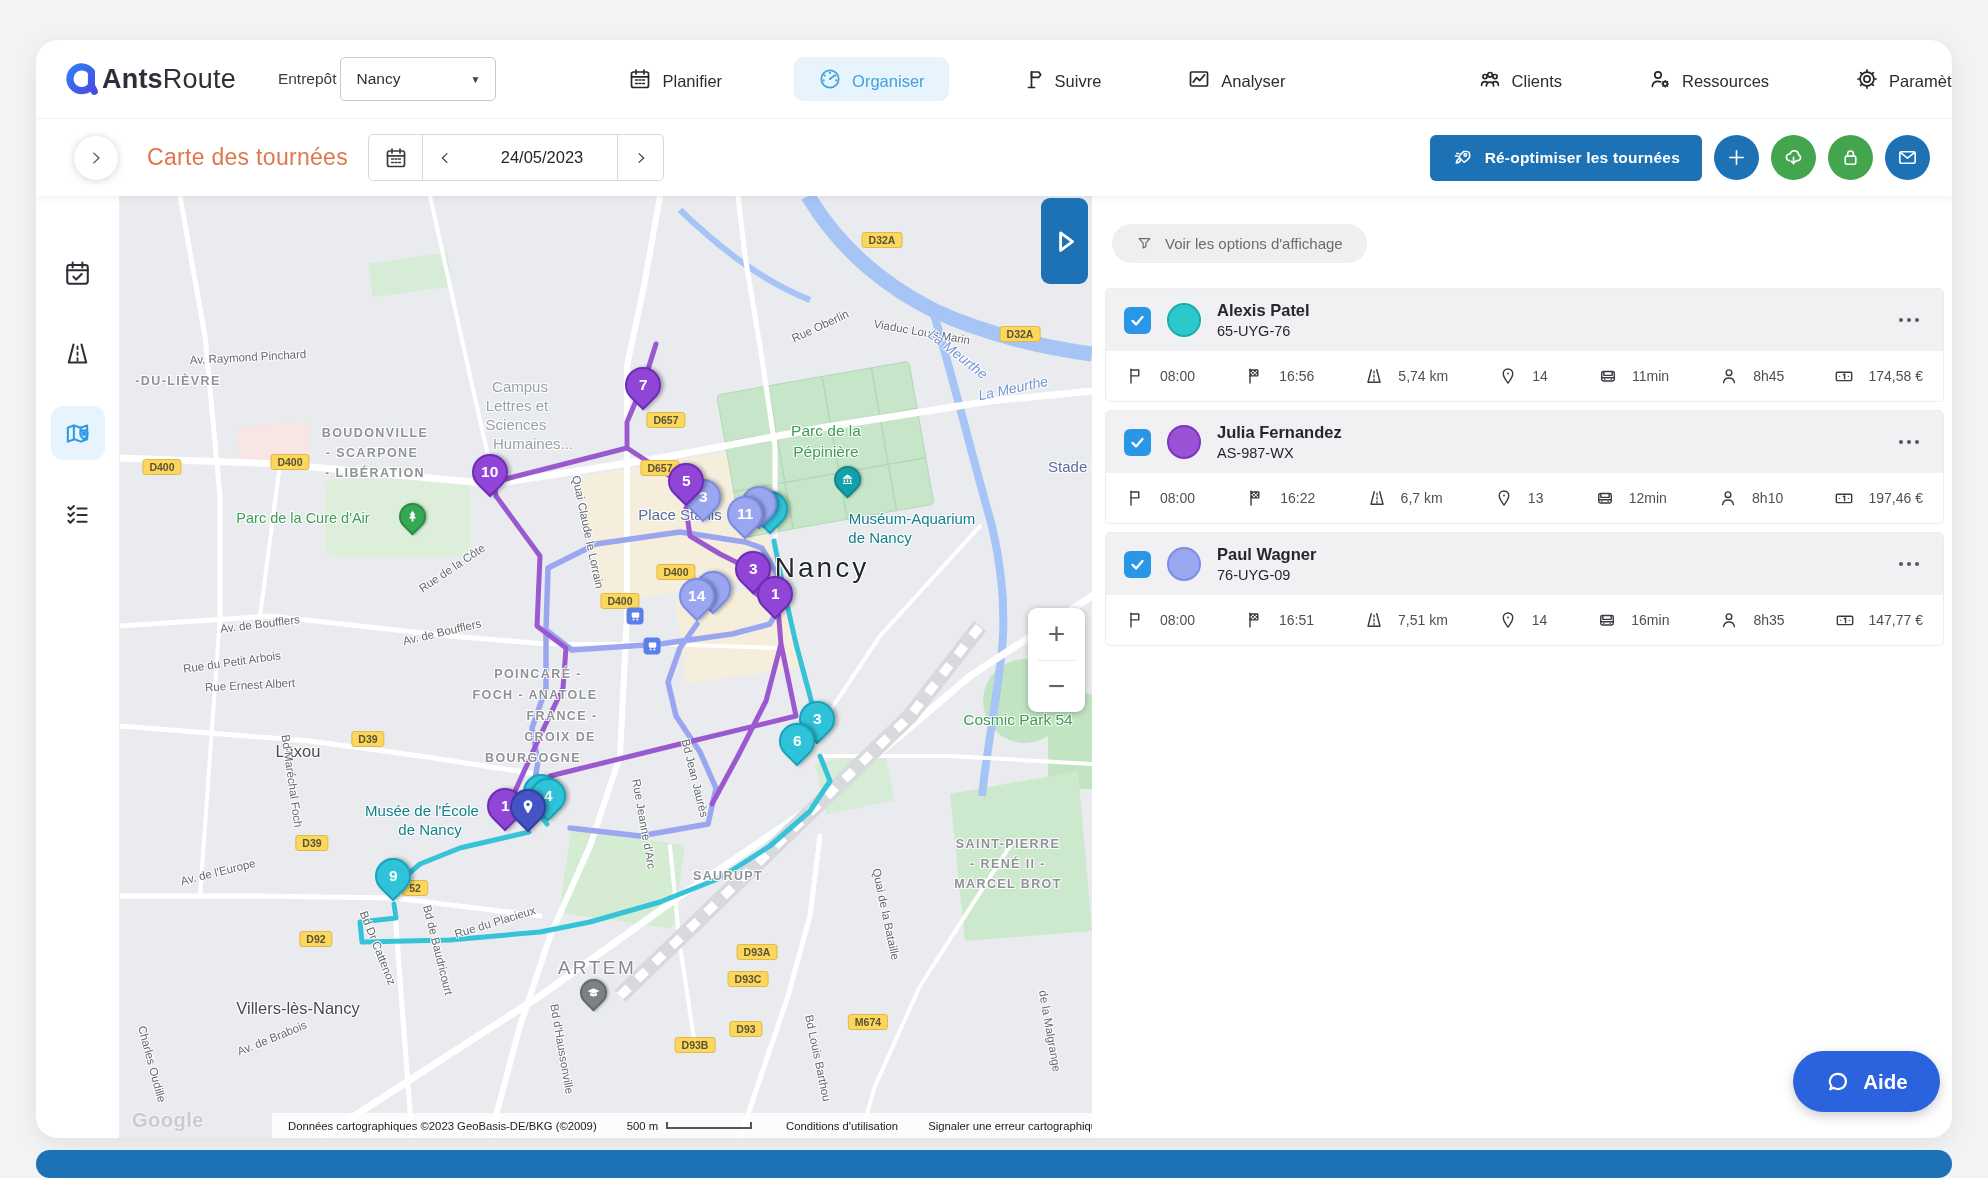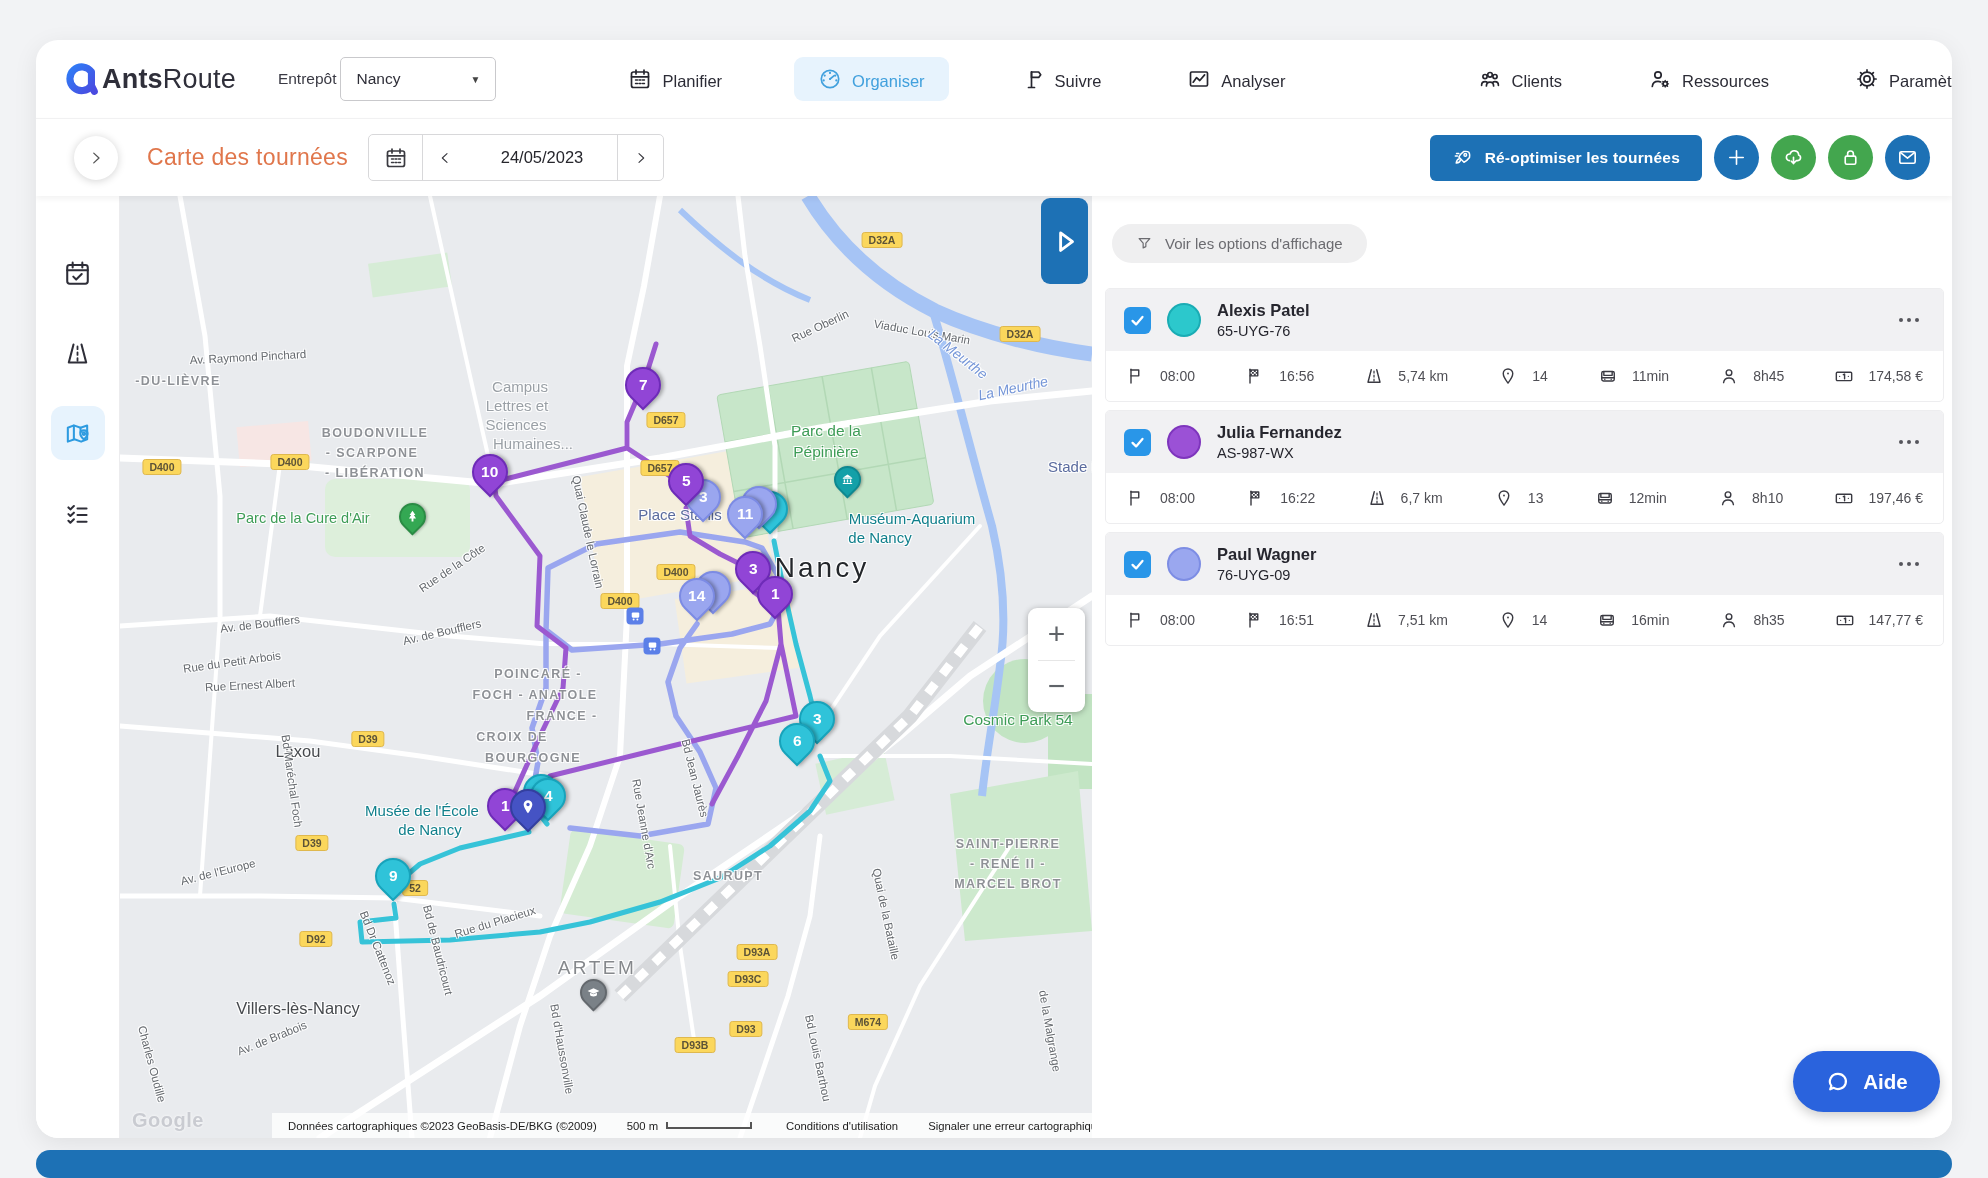--- a/index.html
+++ b/index.html
@@ -420,21 +420,21 @@
           <div class="ml poiteal" style="left: 760px; top: 341px;">de Nancy</div>
           <div class="ml city" style="left: 702px; top: 372px;">Nancy</div>
           <div class="ml street" style="left: 700px; top: 130px; transform: translate(-50%, -50%) rotate(-25deg);">Rue Oberlin</div>
           <div class="ml street" style="left: 802px; top: 136px; transform: translate(-50%, -50%) rotate(10deg);">Viaduc Louis Marin</div>
           <div class="ml water" style="left: 838px; top: 158px; transform: translate(-50%, -50%) rotate(38deg);">La Meurthe</div>
           <div class="ml water" style="left: 893px; top: 192px; transform: translate(-50%, -50%) rotate(-12deg);">La Meurthe</div>
           <div class="ml poidark" style="left: 956px; top: 270px;">Stade M</div>
           <div class="ml area" style="left: 418px; top: 478px;">POINCARÉ -</div>
           <div class="ml area" style="left: 415px; top: 499px;">FOCH - ANATOLE</div>
           <div class="ml area" style="left: 418px; top: 520px; padding-left: 48px;">FRANCE -</div>
-          <div class="ml area" style="left: 392px; top: 541px;">CROIX DE</div>
+          <div class="ml area" style="left: 440px; top: 541px;">CROIX DE</div>
           <div class="ml area" style="left: 413px; top: 562px;">BOURGOGNE</div>
           <div class="ml town" style="left: 178px; top: 555px;">Laxou</div>
           <div class="ml parkbig" style="left: 898px; top: 524px;">Cosmic Park 54</div>
           <div class="ml area" style="left: 888px; top: 648px;">SAINT-PIERRE</div>
           <div class="ml area" style="left: 888px; top: 668px;">- RENÉ II -</div>
           <div class="ml area" style="left: 888px; top: 688px;">MARCEL BROT</div>
           <div class="ml area" style="left: 608px; top: 680px;">SAURUPT</div>
           <div class="ml poiteal" style="left: 302px; top: 614px;">Musée de l'École</div>
           <div class="ml poiteal" style="left: 310px; top: 633px;">de Nancy</div>
           <div class="ml area3" style="left: 477px; top: 772px;">ARTEM</div>

